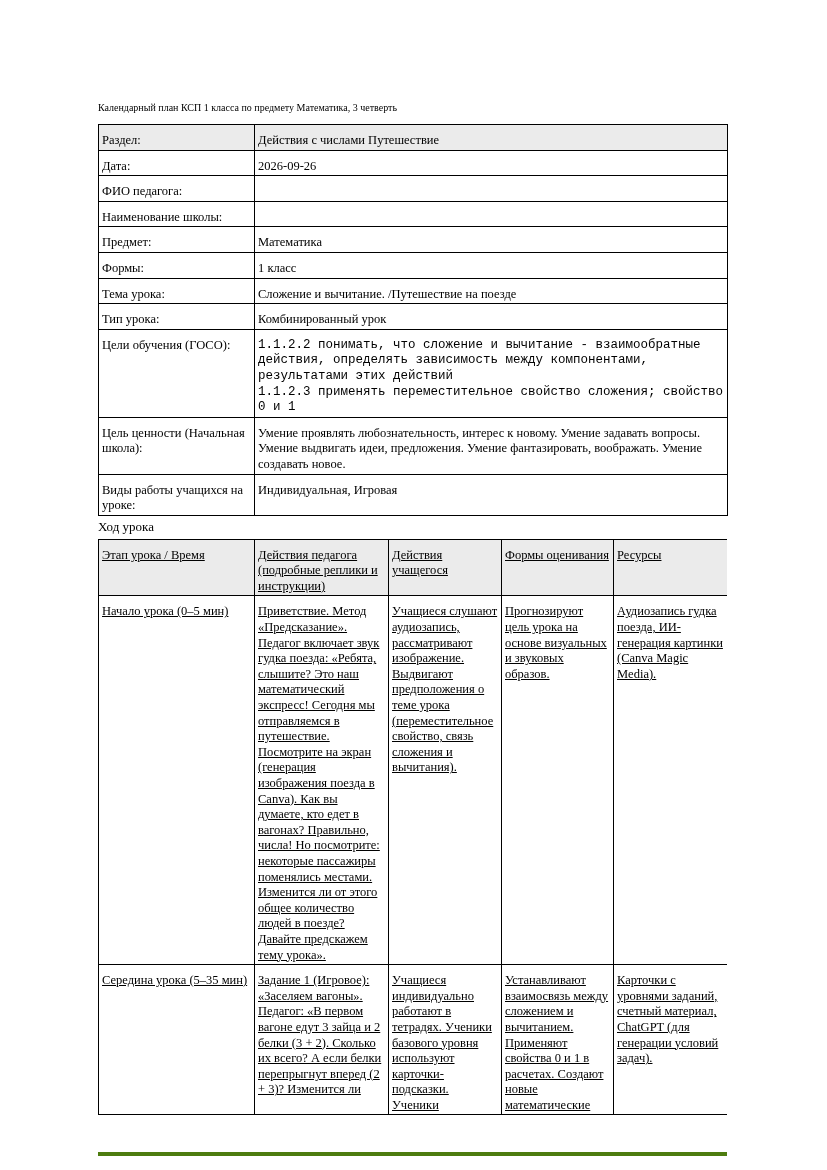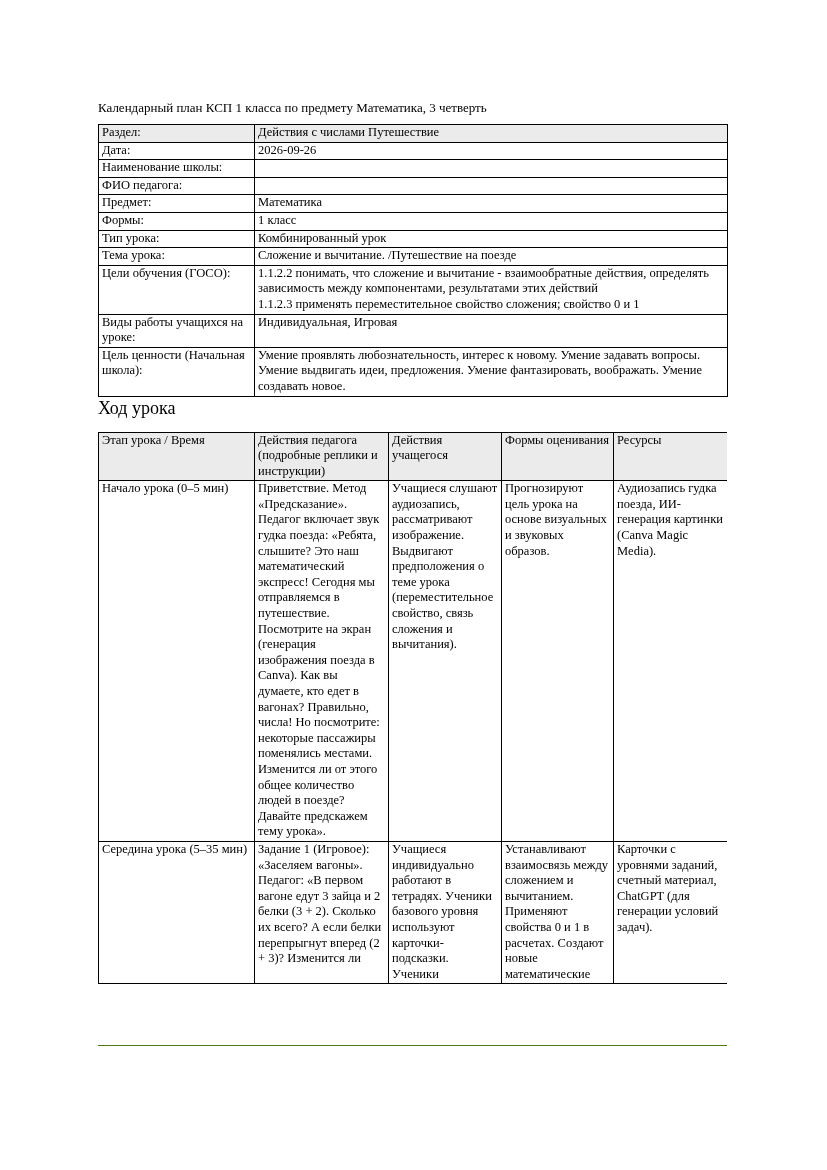--- a/index.html
+++ b/index.html
@@ -15,55 +15,57 @@
     color: #000000;
     position: relative;
   }
   .page {
     position: absolute;
     left: 98px;
     top: 100px;
     width: 630px;
   }
   .doc-title {
-    font-size: 13px;
+    font-size: 10px;
     line-height: 15px;
     margin: 0 0 9px 0;
     white-space: nowrap;
   }
   table.t {
     border-collapse: collapse;
     table-layout: fixed;
     width: 629px;
     font-size: 12.5px;
   }
   table.t td {
     border: 1px solid #000000;
     vertical-align: top;
-    padding: 0px 3px 1px 3px;
+    padding: 8px 3px 1px 3px;
     line-height: 15.6px;
     overflow: hidden;
     word-wrap: break-word;
   }
   tr.hdr td {
     background: #ebebeb;
   }
   .ml {
     white-space: pre-line;
+    font-family: Liberation Mono, monospace;
   }
   .section-heading {
-    font-size: 18px;
+    font-size: 13px;
     line-height: 16px;
-    margin: 3px 0 16px 0;
+    margin: 3px 0 4px 0;
   }
   .t2-clip {
     height: 613px;
     overflow: hidden;
-    border-bottom: 1px solid #4d7c0f;
+    border-bottom: 4px solid #4d7c0f;
     width: 629px;
+    text-decoration: underline;
   }
 </style>
 </head>
 <body>
 
 <div class="page">
 
   <p class="doc-title">Календарный план КСП 1 класса по предмету Математика, 3 четверть</p>
 
   <table class="t">
@@ -74,55 +76,55 @@
     <tbody>
       <tr class="hdr">
         <td>Раздел:</td>
         <td>Действия с числами Путешествие</td>
       </tr>
       <tr>
         <td>Дата:</td>
         <td>2026-09-26</td>
       </tr>
       <tr>
-        <td>Наименование школы:</td>
+        <td>ФИО педагога:</td>
         <td></td>
       </tr>
       <tr>
-        <td>ФИО педагога:</td>
+        <td>Наименование школы:</td>
         <td></td>
       </tr>
       <tr>
         <td>Предмет:</td>
         <td>Математика</td>
       </tr>
       <tr>
         <td>Формы:</td>
         <td>1 класс</td>
       </tr>
       <tr>
+        <td>Тема урока:</td>
+        <td>Сложение и вычитание. /Путешествие на поезде</td>
+      </tr>
+      <tr>
         <td>Тип урока:</td>
         <td>Комбинированный урок</td>
-      </tr>
-      <tr>
-        <td>Тема урока:</td>
-        <td>Сложение и вычитание. /Путешествие на поезде</td>
       </tr>
       <tr>
         <td>Цели обучения (ГОСО):</td>
         <td class="ml">1.1.2.2 понимать, что сложение и вычитание - взаимообратные действия, определять зависимость между компонентами, результатами этих действий
 1.1.2.3 применять переместительное свойство сложения; свойство 0 и 1</td>
       </tr>
       <tr>
+        <td>Цель ценности (Начальная школа):</td>
+        <td>Умение проявлять любознательность, интерес к новому. Умение задавать вопросы. Умение выдвигать идеи, предложения. Умение фантазировать, воображать. Умение создавать новое.</td>
+      </tr>
+      <tr>
         <td>Виды работы учащихся на уроке:</td>
         <td>Индивидуальная, Игровая</td>
-      </tr>
-      <tr>
-        <td>Цель ценности (Начальная школа):</td>
-        <td>Умение проявлять любознательность, интерес к новому. Умение задавать вопросы. Умение выдвигать идеи, предложения. Умение фантазировать, воображать. Умение создавать новое.</td>
       </tr>
     </tbody>
   </table>
 
   <p class="section-heading">Ход урока</p>
 
   <div class="t2-clip">
     <table class="t">
       <colgroup>
         <col style="width:156px">

